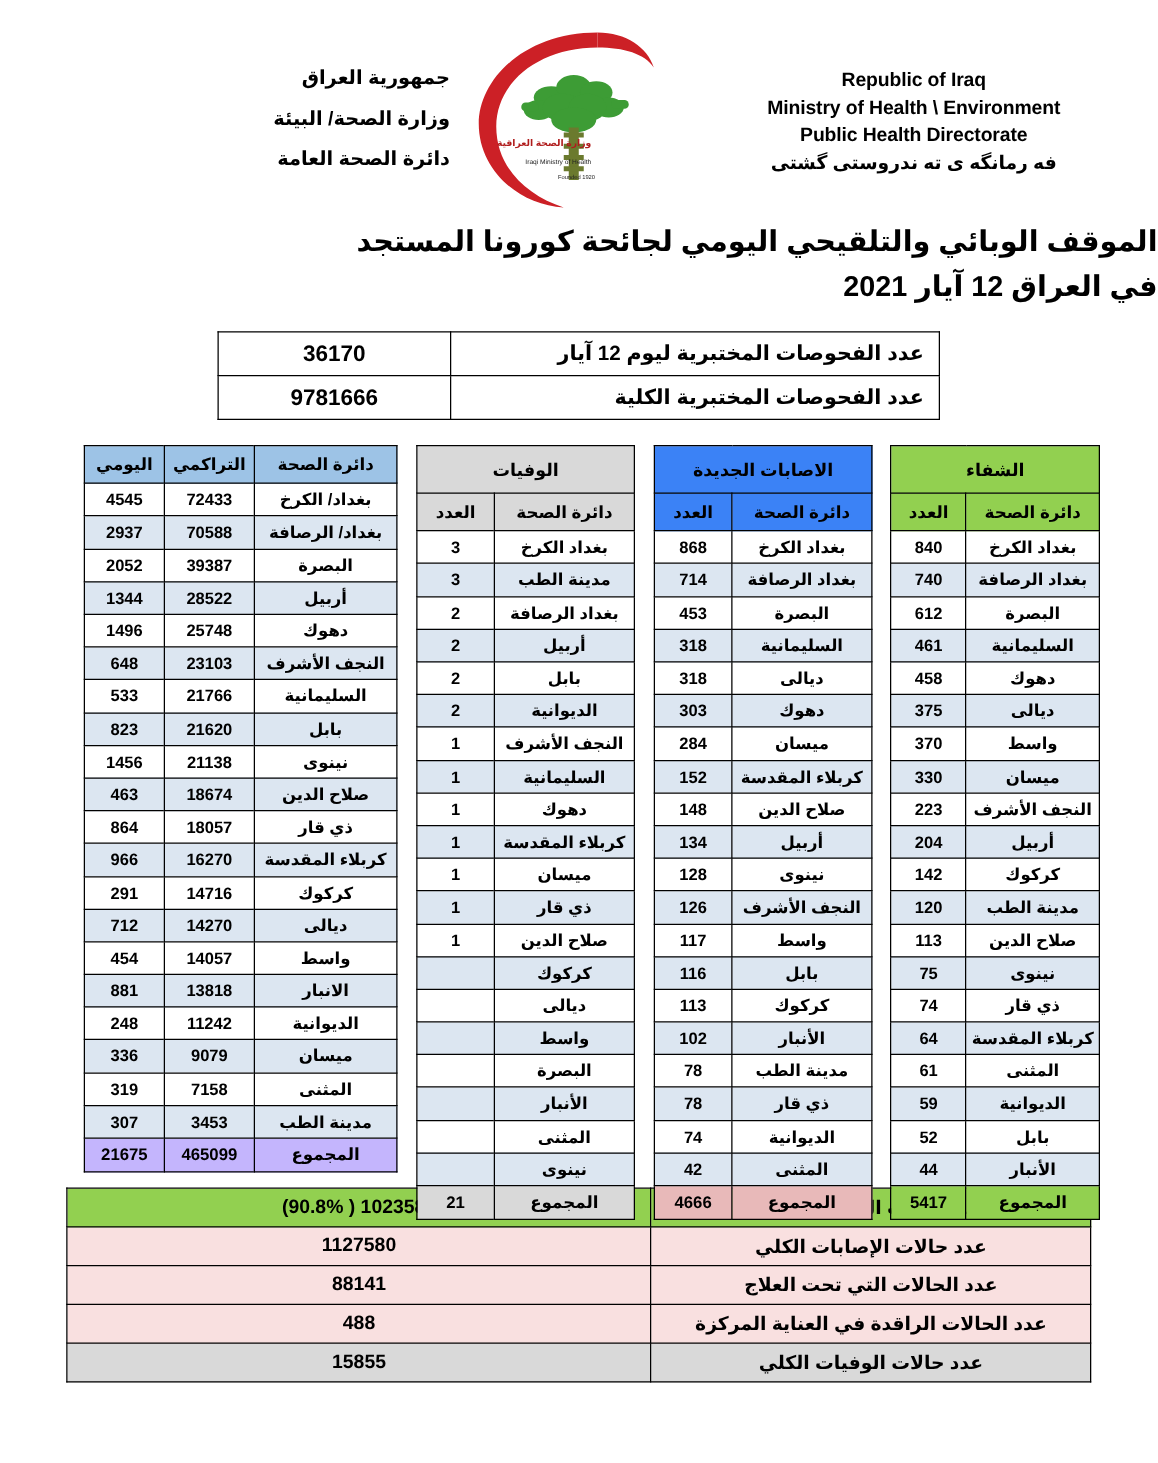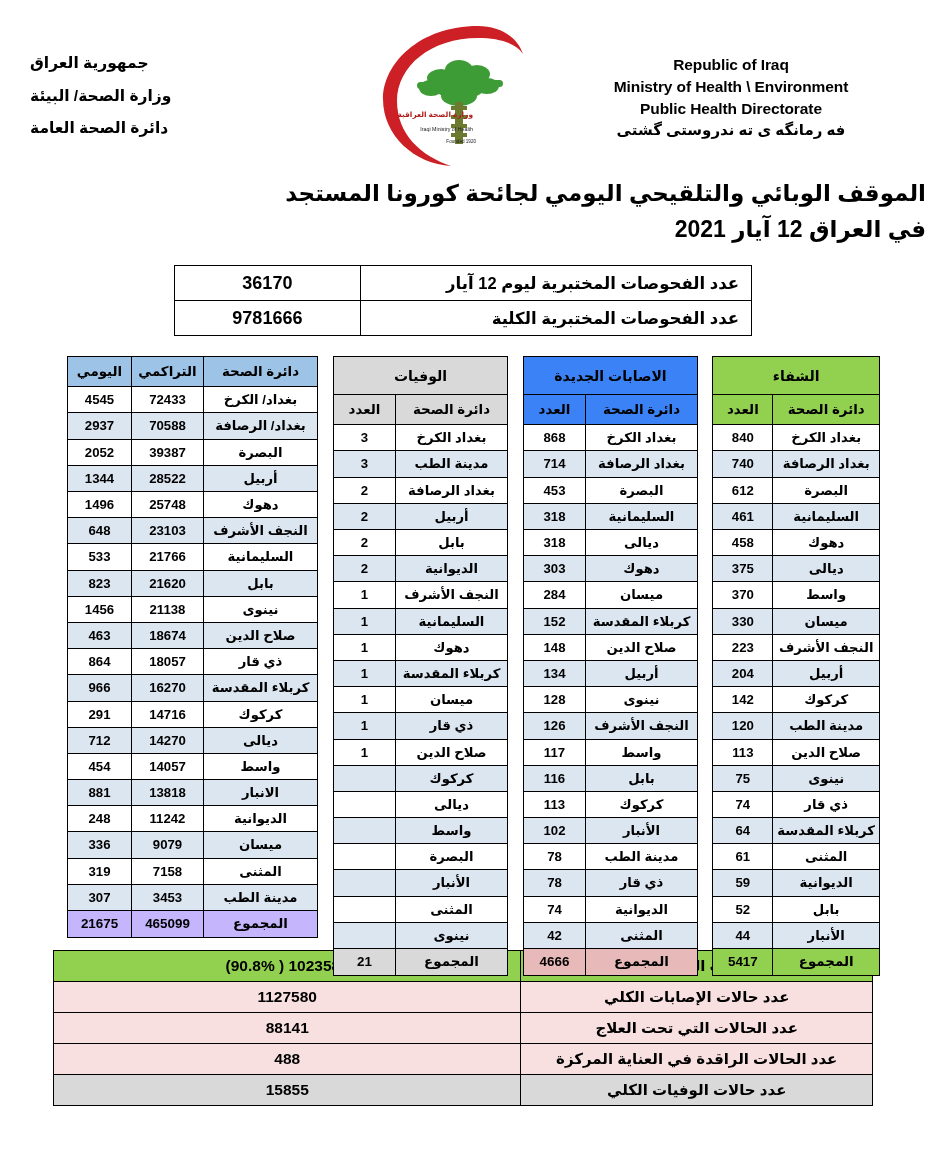--- a/index.html
+++ b/index.html
@@ -32,21 +32,21 @@
     letter-spacing: -0.1px;
   }
   .lh-ku {
     text-align: center;
     font-size: 15px;
     font-weight: bold;
     direction: rtl;
     margin-top: 1px;
   }
   .lh-ar {
-    text-align: left;
+    text-align: right;
     font-size: 15.5px;
     font-weight: bold;
     line-height: 2.1;
     direction: rtl;
   }
   
   #logo-wrap { flex: 0 0 200px; display:flex; justify-content:center; align-items:flex-start; height:160px; }
   #logo { position: relative; width: 180px; height: 155px; }
   #logo svg { display:block; }
   .logo-txt-ar { font-size: 7.4px; font-weight: bold; fill: #b01c1c; }

